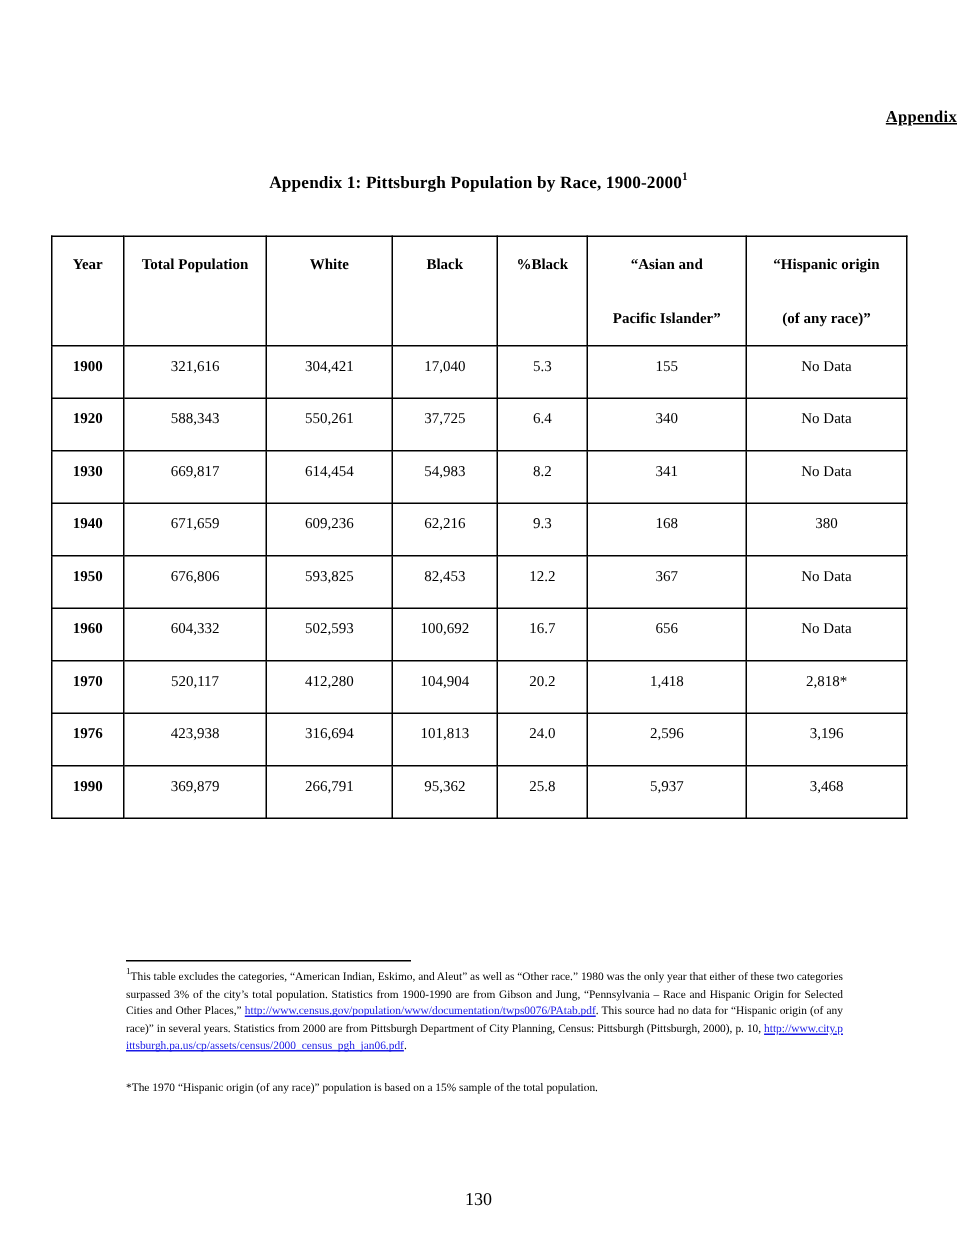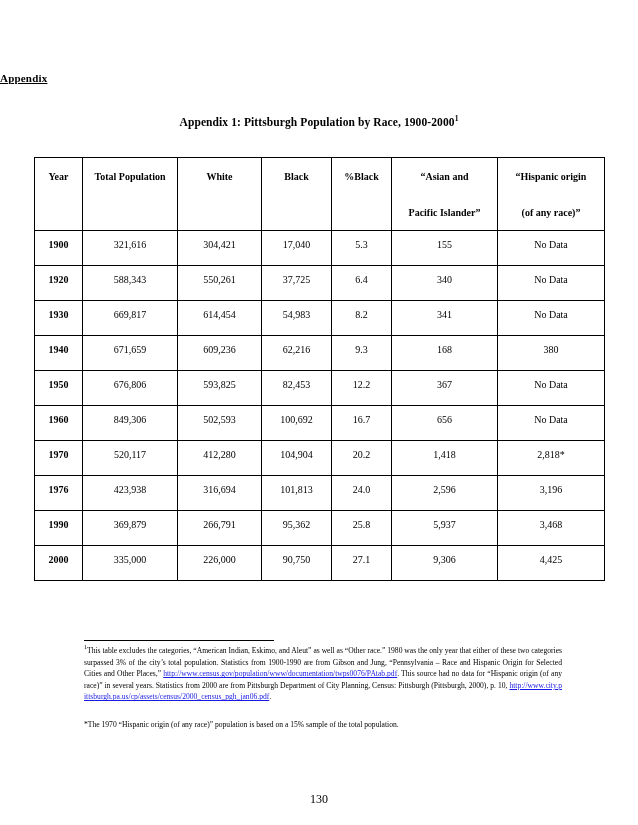--- a/index.html
+++ b/index.html
@@ -19,21 +19,21 @@
 
   .page {
     width: 638px;
     height: 825px;
     position: relative;
     box-sizing: border-box;
   }
 
   
   .doc-title {
-    text-align: left;
+    text-align: right;
     font-weight: bold;
     font-size: 11px;
     text-decoration: underline;
     margin: 0;
     padding-top: 72px;
     letter-spacing: 0.2px;
   }
 
   .table-caption {
     text-align: center;
@@ -235,21 +235,21 @@
           <td class="year-cell">1950</td>
           <td>676,806</td>
           <td>593,825</td>
           <td>82,453</td>
           <td>12.2</td>
           <td>367</td>
           <td>No Data</td>
         </tr>
         <tr>
           <td class="year-cell">1960</td>
-          <td>849,306</td>
+          <td>604,332</td>
           <td>502,593</td>
           <td>100,692</td>
           <td>16.7</td>
           <td>656</td>
           <td>No Data</td>
         </tr>
         <tr>
           <td class="year-cell">1970</td>
           <td>520,117</td>
           <td>412,280</td>
@@ -269,29 +269,20 @@
         </tr>
         <tr>
           <td class="year-cell">1990</td>
           <td>369,879</td>
           <td>266,791</td>
           <td>95,362</td>
           <td>25.8</td>
           <td>5,937</td>
           <td>3,468</td>
         </tr>
-        <tr>
-          <td class="year-cell">2000</td>
-          <td>335,000</td>
-          <td>226,000</td>
-          <td>90,750</td>
-          <td>27.1</td>
-          <td>9,306</td>
-          <td>4,425</td>
-        </tr>
       </tbody>
     </table>
   </div>
 
   <div class="footnote-area">
     <div class="footnote-rule"></div>
     <p class="footnote"><sup>1</sup><span>This table excludes the categories, “American Indian, Eskimo, and Aleut” as well as “Other race.”  1980 was the only year that either of these two categories surpassed 3% of the city’s total population.  Statistics from 1900-1990 are from Gibson and Jung, “Pennsylvania – Race and Hispanic Origin for Selected Cities and Other Places,” </span><span class="lnk">http://www.census.gov/population/www/documentation/twps0076/PAtab.pdf</span><span>.  This source had no data for “Hispanic origin (of any race)” in several years.  Statistics from 2000 are from Pittsburgh Department of City Planning, </span><span class="ital">Census: Pittsburgh</span><span> (Pittsburgh, 2000), p. 10, </span><span class="lnk">http://www.city.pittsburgh.pa.us/cp/assets/census/2000_census_pgh_jan06.pdf</span><span>.</span></p>
     <p class="star-note">*The 1970 “Hispanic origin (of any race)” population is based on a 15% sample of the total population.</p>
   </div>
 

